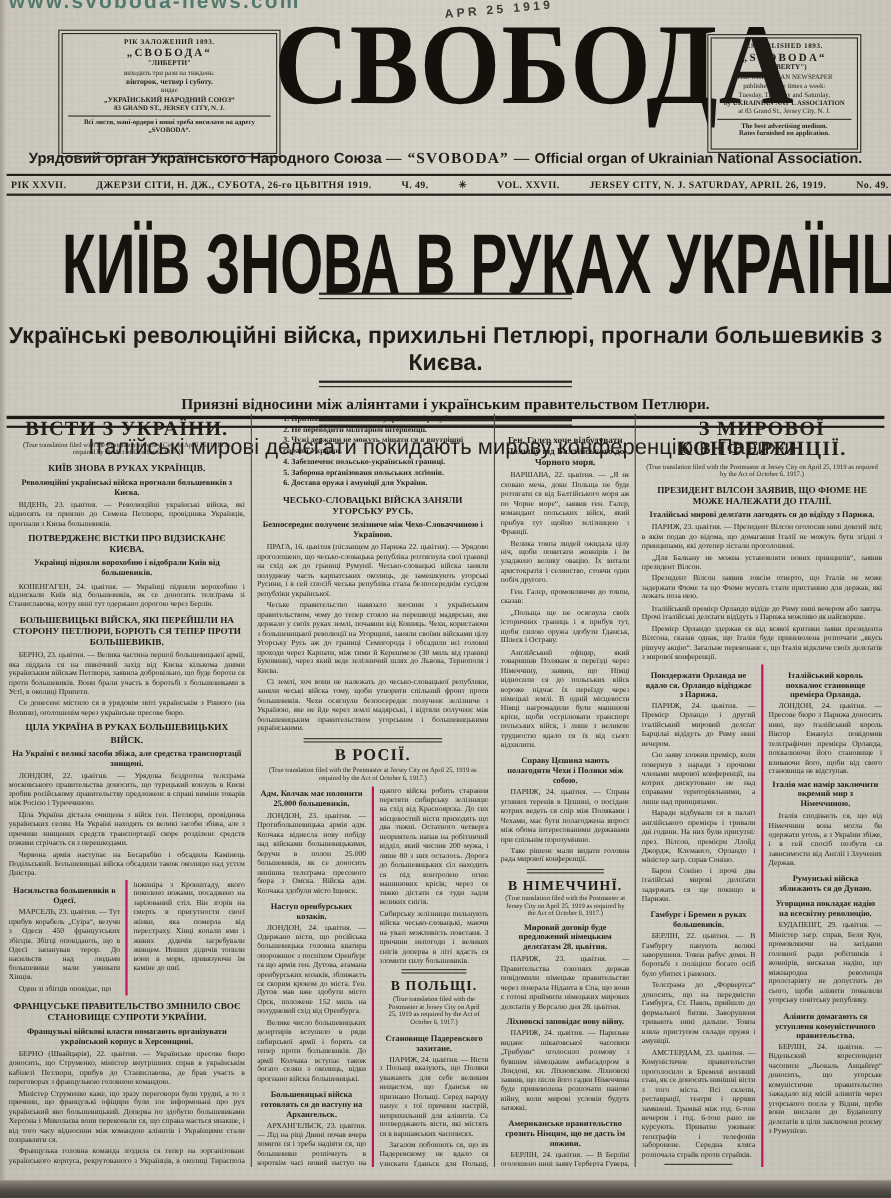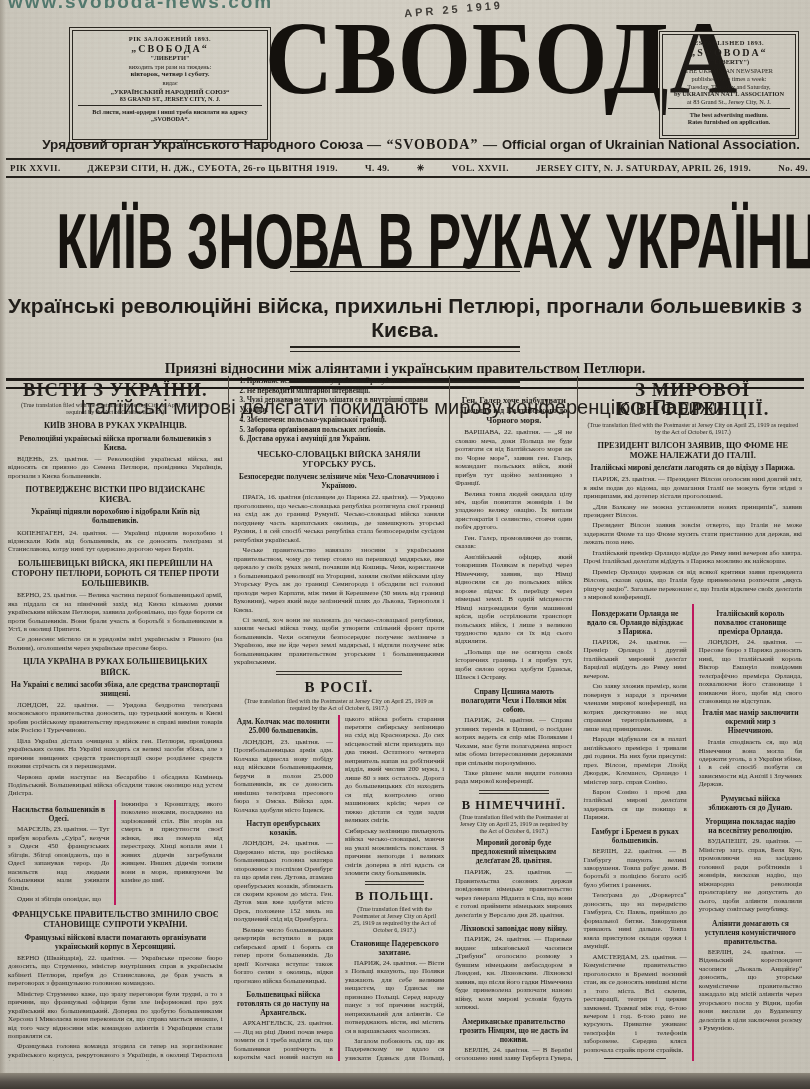--- a/index.html
+++ b/index.html
@@ -10,21 +10,21 @@
   .noise{position:absolute;inset:0;pointer-events:none;opacity:.5;
      background-image:repeating-linear-gradient(0deg, rgba(120,110,95,.06) 0 2px, transparent 2px 5px),
                       repeating-linear-gradient(90deg, rgba(120,110,95,.04) 0 3px, transparent 3px 7px);}
   
   .watermark{position:absolute;top:-9px;left:8px;font-family:"Liberation Sans",sans-serif;
      font-weight:bold;font-size:19px;letter-spacing:2px;color:#3e6b60;opacity:.85;}
   .stamp{position:absolute;top:3px;left:404px;transform:rotate(-5deg);
      font-family:"Liberation Sans",sans-serif;font-weight:bold;font-size:11px;
      letter-spacing:3px;color:#26231f;opacity:.85;}
   
-  .masthead{position:absolute;top:18px;left:0;width:734px;height:140px;margin-left:16px;}
+  .masthead{position:absolute;top:18px;left:0;width:734px;height:140px;}
   .mastbox{position:absolute;border:1px solid #2a2721;box-shadow:0 0 0 2px #d3cfc4,0 0 0 3px #2a2721;
      background:rgba(255,255,255,.04);text-align:center;padding:4px 5px;}
   .boxL{left:56px;top:12px;width:184px;height:100px;}
   .boxR{left:646px;top:16px;width:122px;height:92px;}
   .mastbox .l1{font-size:6.5px;font-weight:bold;letter-spacing:.5px;}
   .mastbox .l2{font-size:10px;font-weight:bold;letter-spacing:2px;margin-top:1px;}
   .mastbox .l3{font-size:6.5px;font-weight:bold;}
   .mastbox .l4{font-size:6.3px;margin-top:2px;}
   .mastbox .l5{font-size:7px;font-weight:bold;font-family:Liberation Serif, serif;}
   .mastbox .l6{font-size:6.3px;margin-top:1px;}
@@ -59,21 +59,21 @@
   .colrule{width:0;border-left:1px solid #4c463e;margin:0 5px;height:685px;}
   .c1{width:216px;} .c2{width:212px;} .c3{width:118px;margin-top:15px;} .c4{width:220px;}
   .b-sh{font-weight:bold;text-align:center;letter-spacing:1px;margin:5px 0 2px;line-height:1.05;}
   .sh-lg{font-size:18.5px;} .sh-md{font-size:15px;} .sh-sm{font-size:12.5px;}
   .b-note{font-size:6.1px;text-align:center;margin:2px 4px 3px;line-height:1.15;}
   .b-h2{font-size:8.4px;font-weight:bold;text-align:center;margin:5px 2px 2px;line-height:1.2;}
   .b-deck{font-size:7.6px;font-weight:bold;text-align:center;margin:2px 3px 3px;line-height:1.2;}
   .b-sub{font-size:7.6px;font-weight:bold;text-align:center;margin:5px 2px 2px;line-height:1.2;}
   .b-p{font-size:7px;line-height:1.21;text-align:justify;text-indent:9px;margin:0 0 2px;}
   .b-pc{font-size:7px;line-height:1.21;text-align:justify;text-indent:0;margin:0 0 2px;}
-  .b-list{font-size:7.2px;line-height:1.35;margin:1px 0 2px 6px;font-weight:bold;}
+  .b-list{font-size:7.2px;line-height:1.35;margin:1px 0 2px 24px;font-weight:bold;}
   .b-hr{width:60%;margin:4px auto;border-top:1px solid #35312b;border-bottom:1px solid #35312b;height:2px;}
   .b-row{display:flex;}
   .b-row .half{flex:1;min-width:0;}
   .b-row .half + .half{margin-left:5px;padding-left:5px;border-left:2px solid #be185d;}
   .botband{position:absolute;left:0;top:1073px;width:810px;height:16px;
      background:linear-gradient(180deg,#8d877b, #55504a 55%, #3e3a34);}
   .edgeL{position:absolute;left:0;top:0;width:6px;height:1089px;background:linear-gradient(90deg,#a49e92,transparent);}
 </style>
 </head>
 <body>
@@ -212,22 +212,22 @@
           <div class="b-p">Загалом побоюють ся, що як Падеревскому не вдало ся узискати Ґданьск для Польщі, гнів народа зверне ся проти його правительства і він буде приневолений уступати. В такім случаю правительство опинило би ся в руках якоїсь партії, бо лише один Падеревскі зумів довести до толку ріжні політичні партії.</div>
         </div>
       </div>
     </div>
     <div class="colrule"></div>
     <div class="colgroup c3">
       <div class="b-h2">Ген. Галєр хоче відбудувати Польщу від Балтійського до Чорного моря.</div>
       <div class="b-p">ВАРШАВА, 22. цьвітня. — „Я не сховаю меча, доки Польща не буде розтягати ся від Балтійського моря аж по Чорне море“, заявив ген. Галєр, командант польських війск, який прибув тут щойно зелізницею з Франції.</div>
       <div class="b-p">Велика товпа людей ожидала цілу ніч, щоби повитати жовнірів і їм уладжено велику овацію. Їх витали аристократія і селянство, стоячи один побіч другого.</div>
       <div class="b-p">Ген. Галєр, промовляючи до товпи, сказав:</div>
+      <div class="b-p">„Польща ще не осягнула своїх історичних границь і я прибув тут, щоби силою оружа здобути Ґданськ, Шлеск і Остраву.</div>
       <div class="b-p">Анґлійський офіцир, який товаришив Полякам в переїзді через Німеччину, заявив, що Німці відносили ся до польських війск вороже підчас їх переїзду через німецькі землі. В одній місцевости Німці нагромадили були машинові кріси, щоби острілювати транспорт польських війск, і лише з великою трудностю вдало ся їх від сього відхилити.</div>
-      <div class="b-p">„Польща ще не осягнула своїх історичних границь і я прибув тут, щоби силою оружа здобути Ґданськ, Шлеск і Остраву.</div>
       <div class="b-sub">Справу Цєшина мають полагодити Чехи і Поляки між собою.</div>
       <div class="b-p">ПАРИЖ, 24. цьвітня. — Справа угляних теренів в Цєшині, о посіданє котрих ведеть ся спір між Поляками і Чехами, має бути полагоджена впрост між обома інтересованими державами при спільнім порозумінню.</div>
       <div class="b-p">Таке рішенє мали видати головна рада мирової конференції.</div>
       <div class="b-hr"></div>
       <div class="b-sh sh-sm">В НІМЕЧЧИНЇ.</div>
       <div class="b-note">(True translation filed with the Postmaster at Jersey City on April 25, 1919 as required by the Act of October 6, 1917.)</div>
       <div class="b-deck">Мировий договір буде предложений німецьким делєґатам 28. цьвітня.</div>
       <div class="b-p">ПАРИЖ, 23. цьвітня. — Правительства союзних держав повідомили німецьке правительство через ґенерала Ніданта в Спа, що вони є готові приймити німецьких мирових делєґатів у Версалю дня 28. цьвітня.</div>
       <div class="b-sub">Ліхновскі заповідає нову війну.</div>
       <div class="b-p">ПАРИЖ, 24. цьвітня. — Паризьке виданє шікаґовської часописи „Трибуни“ оголосило розмову з бувшим німецьким амбасадором в Лондоні, кн. Ліхновским. Ліхновскі заявив, що після його гадки Німеччина буде приневолена розпочати наново війну, коли мирові условія будуть затяжкі.</div>

